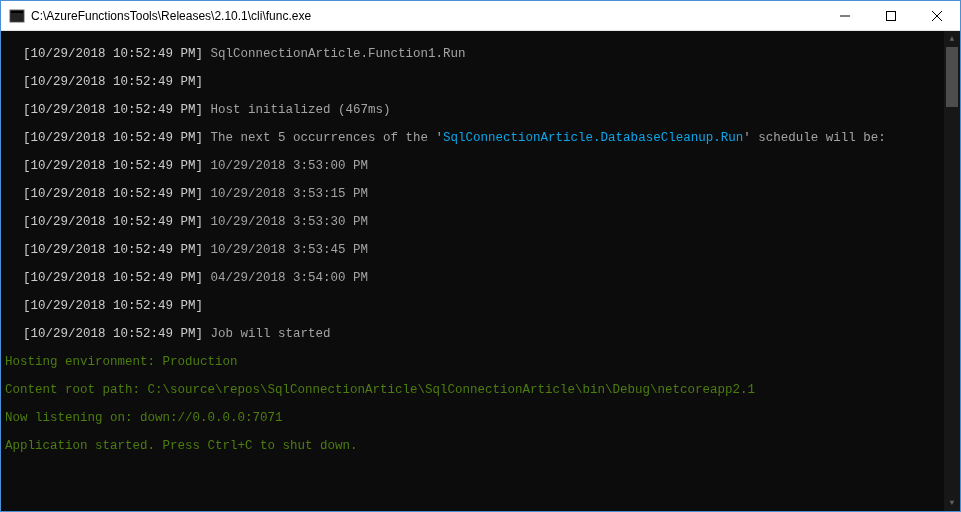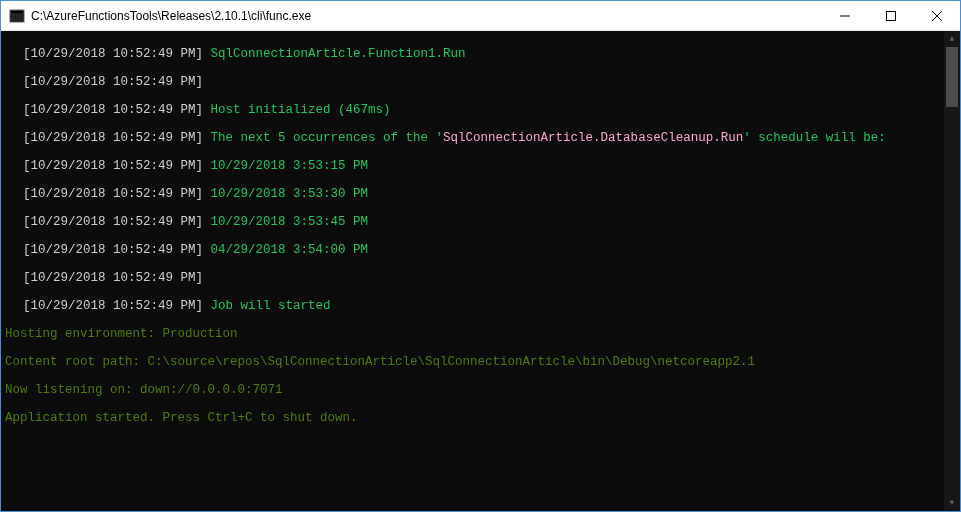--- a/index.html
+++ b/index.html
@@ -89,22 +89,22 @@
     height: 16px;
     display: flex;
     align-items: center;
     justify-content: center;
     color: #606060;
     font-size: 8px;
   }
   .scrollbar-arrow.up { top: 0; }
   .scrollbar-arrow.down { bottom: 0; }
   .ts { color: #cccccc; margin-left: 18px; }
-  .cyan { color: #22c55e; }
-  .yellow { color: #f9a8d4; }
+  .cyan { color: #a3a3a3; }
+  .yellow { color: #0ea5e9; }
   .gray { color: #4d7c0f; }
   .line { display: block; }
 </style>
 </head>
 <body>
 
 <div class="outer-border">
 <div class="window">
   <div class="titlebar">
     <span class="titlebar-icon">
@@ -132,20 +132,21 @@
             </svg>
       </div>
     </div>
   </div>
 
   <div class="console">
 <span class="line"><span class="ts">[10/29/2018 10:52:49 PM]</span> <span class="cyan">SqlConnectionArticle.Function1.Run</span></span>
 <span class="line"><span class="ts">[10/29/2018 10:52:49 PM]</span></span>
 <span class="line"><span class="ts">[10/29/2018 10:52:49 PM]</span> <span class="cyan">Host initialized (467ms)</span></span>
 <span class="line"><span class="ts">[10/29/2018 10:52:49 PM]</span> <span class="cyan">The next 5 occurrences of the '</span><span class="yellow">SqlConnectionArticle.DatabaseCleanup.Run</span><span class="cyan">' schedule will be:</span></span>
+<span class="line"><span class="ts">[10/29/2018 10:52:49 PM]</span> <span class="cyan">10/29/2018 3:53:00 PM</span></span>
 <span class="line"><span class="ts">[10/29/2018 10:52:49 PM]</span> <span class="cyan">10/29/2018 3:53:15 PM</span></span>
 <span class="line"><span class="ts">[10/29/2018 10:52:49 PM]</span> <span class="cyan">10/29/2018 3:53:30 PM</span></span>
 <span class="line"><span class="ts">[10/29/2018 10:52:49 PM]</span> <span class="cyan">10/29/2018 3:53:45 PM</span></span>
 <span class="line"><span class="ts">[10/29/2018 10:52:49 PM]</span> <span class="cyan">04/29/2018 3:54:00 PM</span></span>
 <span class="line"><span class="ts">[10/29/2018 10:52:49 PM]</span></span>
 <span class="line"><span class="ts">[10/29/2018 10:52:49 PM]</span> <span class="cyan">Job will started</span></span>
 <span class="line gray">Hosting environment: Production</span>
 <span class="line gray">Content root path: C:\source\repos\SqlConnectionArticle\SqlConnectionArticle\bin\Debug\netcoreapp2.1</span>
 <span class="line gray">Now listening on: down://0.0.0.0:7071</span>
 <span class="line gray">Application started. Press Ctrl+C to shut down.</span>

